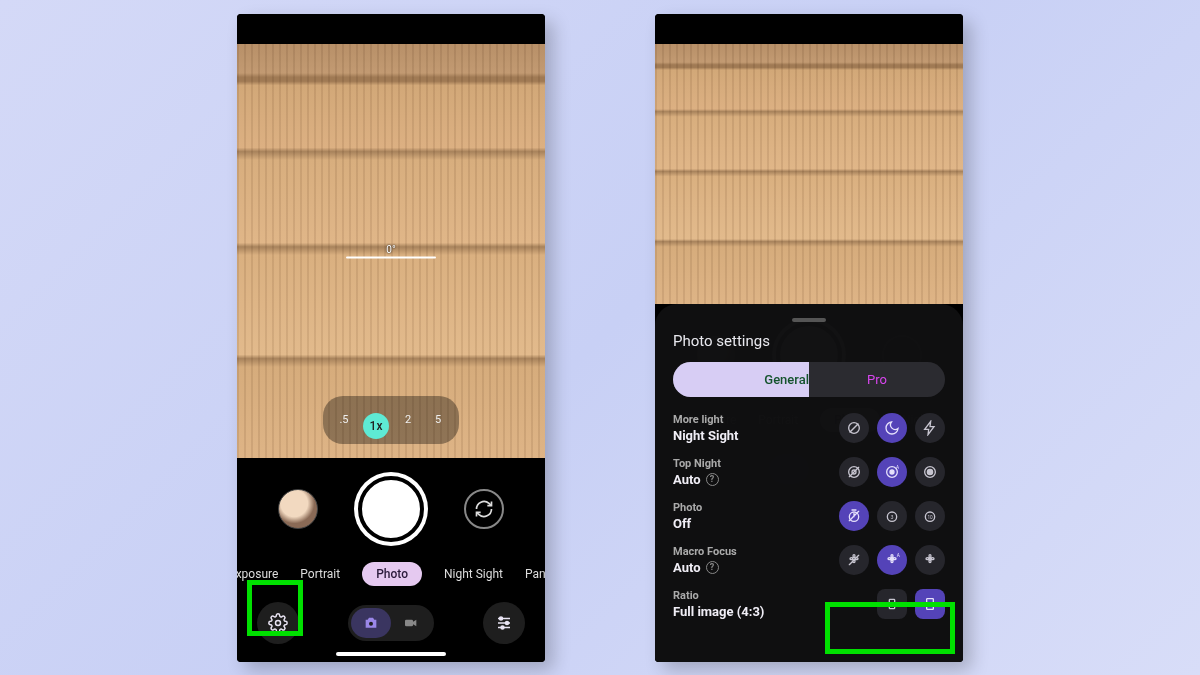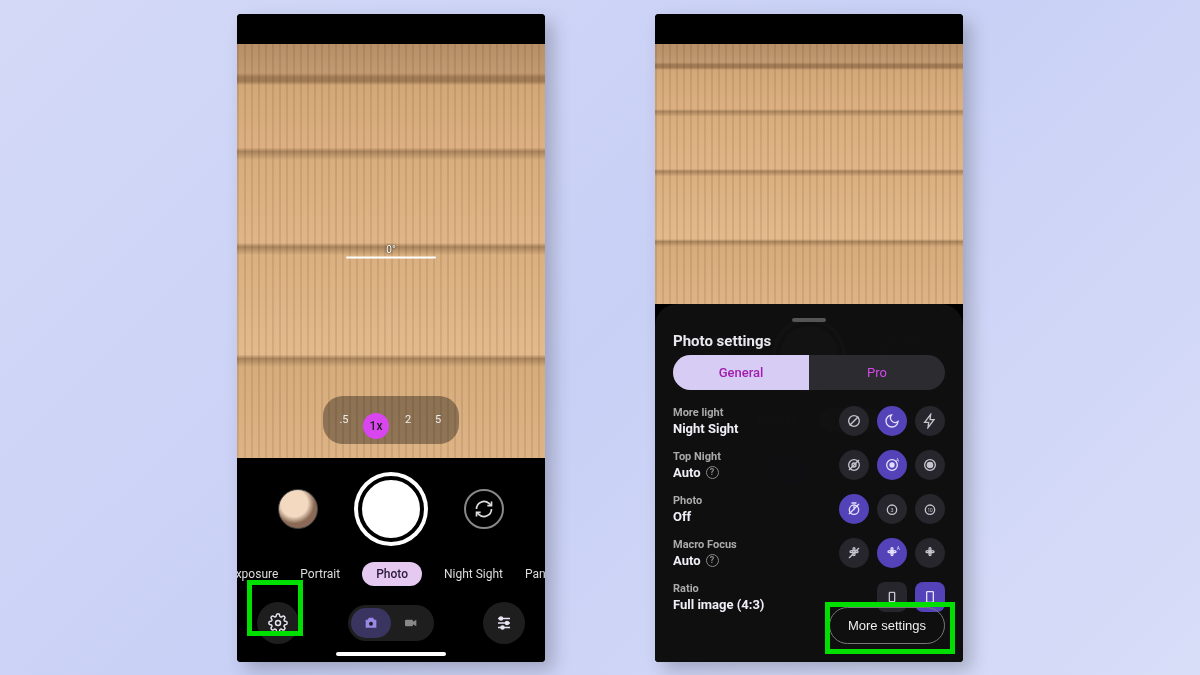--- a/index.html
+++ b/index.html
@@ -56,21 +56,21 @@
   .level-line { width:90px; height:2px; background:#fff; border-radius:2px; margin-top:2px;}
   .zoom-pills {
     position:absolute; bottom:14px; left:50%; transform:translateX(-50%);
     display:flex; gap:8px; align-items:center;
     background:rgba(0,0,0,0.35); padding:5px 10px; border-radius:20px;
   }
   .zoom-pill {
     font-size:11px; color:#eee; width:22px; height:22px;
     display:flex; align-items:center; justify-content:center; border-radius:50%;
   }
-  .zoom-pill.active { background:#d946ef; color:#222; font-weight:500; width:26px; height:26px; font-size:12px;margin-top:12px;}
+  .zoom-pill.active { background:#5eead4; color:#222; font-weight:500; width:26px; height:26px; font-size:12px;margin-top:12px;}
   .controls { background:#000; flex:1; position:relative; color:#fff; }
   .shutter-row { display:flex; align-items:center; justify-content:center; gap:40px; padding-top:18px;}
   .thumb { width:40px; height:40px; border-radius:50%; background:radial-gradient(circle at 40% 35%, #f2d9c0 0 40%, #8a6a56 60%); border:1px solid #444;}
   .shutter { width:66px; height:66px; border-radius:50%; background:#fff; border:4px solid #000; box-shadow:0 0 0 4px #fff;}
   .flip { width:40px; height:40px; border-radius:50%; border:2px solid #888; display:flex; align-items:center; justify-content:center;}
   .modes { display:flex; gap:22px; justify-content:center; margin-top:20px; font-size:12px; color:#ddd; white-space:nowrap; overflow:hidden;}
   .mode.active { background:#e5c9f0; color:#2a1a3a; padding:5px 14px; border-radius:14px; font-weight:500;}
   .mode { padding:5px 0;}
   .bottom-row { display:flex; justify-content:space-between; align-items:center; padding:16px 20px 0;}
   .gear-btn { width:42px; height:42px; border-radius:50%; background:#1e1e1e; display:flex; align-items:center; justify-content:center;}
@@ -81,24 +81,24 @@
   .home-indicator { position:absolute; bottom:6px; left:50%; transform:translateX(-50%); width:110px; height:4px; background:#fff; border-radius:3px;}
   .highlight { position:absolute; border:5px solid #00e000; pointer-events:none; z-index:50;}
 
   
   .panel {
     position:absolute; left:0; right:0; bottom:0; top:290px;
     background:rgba(15,15,17,0.97); border-radius:22px 22px 0 0;
     padding:14px 18px 18px; color:#e8e8ee;
   }
   .grab { width:34px; height:4px; background:#555; border-radius:3px; margin:0 auto 10px;}
-  .panel-title { font-size:15px; font-weight:700; margin-bottom:5px;}
+  .panel-title { font-size:15px; font-weight:400; margin-bottom:12px;}
   .seg { display:flex; background:#2b2b30; border-radius:22px; overflow:hidden; margin-bottom:16px;}
   .seg-btn { flex:1; text-align:center; padding:10px 0; font-size:13px; color:#d946ef;}
-  .seg-btn.active { background:#d7cdf4; color:#a21caf; font-weight:500;}
+  .seg-btn.active { background:#d7cdf4; color:#14532d; font-weight:500;text-align:right;}
   .setting-row { display:flex; justify-content:space-between; align-items:center; margin-bottom:14px;}
   .setting-labels { display:flex; flex-direction:column; gap:2px;font-weight:bold;}
   .setting-label { font-size:11px; color:#aaa;}
   .setting-value { font-size:13px; color:#f0eef6; display:flex; align-items:center; gap:5px;}
   .help { width:13px; height:13px; border:1.4px solid #888; border-radius:50%; font-size:9px; display:inline-flex; align-items:center; justify-content:center; color:#888;}
   .opt-row { display:flex; gap:8px;}
   .opt { width:30px; height:30px; border-radius:50%; background:#26262c; display:flex; align-items:center; justify-content:center;}
   .opt.sel { background:#5443b8;}
   .opt.sq { border-radius:8px;}
   .opt svg, .gear-btn svg, .sliders-btn svg, .flip svg, .pv-seg svg { display:block; }
@@ -344,18 +344,17 @@
             </div>
             <div class="opt sel sq">
               <svg width="16" height="16" viewBox="0 0 24 24" fill="none" stroke="#e5e0fb" stroke-width="2" stroke-linecap="round">
                 <rect x="7" y="4" width="10" height="16" rx="1"></rect>
               </svg>
             </div>
           </div>
         </div>
       </div>
 
-    <button class="more-btn">More settings</button>
   </div>
 
   <div class="highlight" style="right:8px; bottom:8px; width:130px; height:52px;"></div>
   <div class="home-indicator" style="opacity:0;"></div>
 </div>
 
 </body></html>

